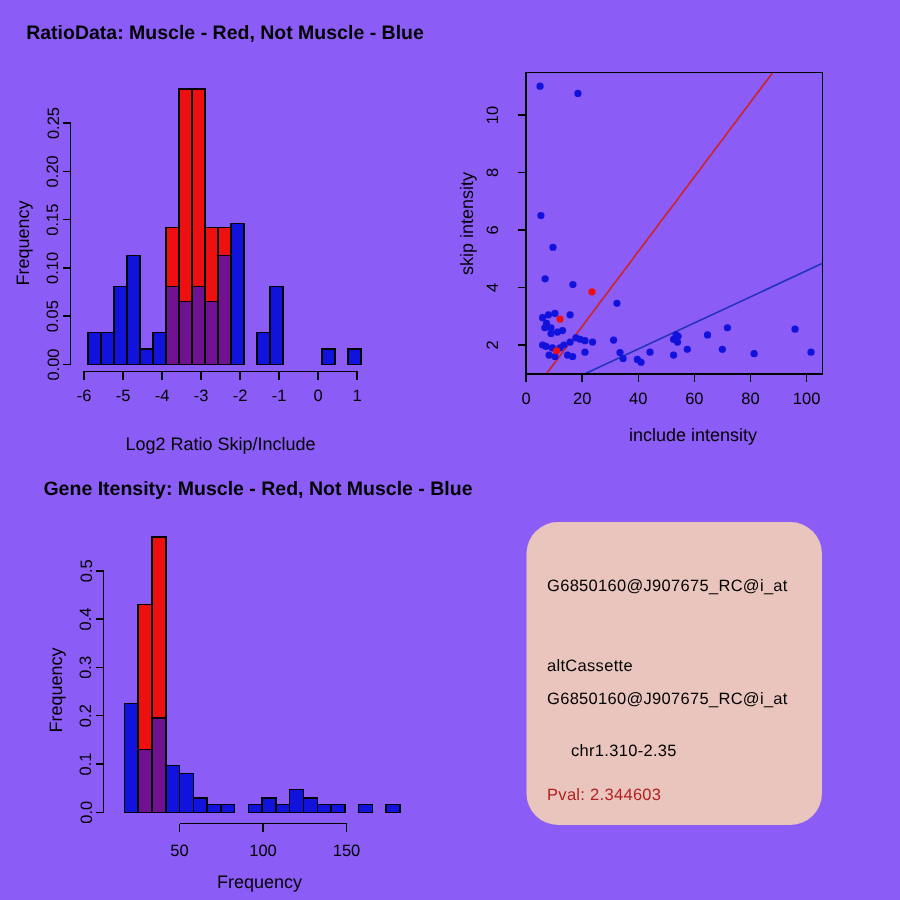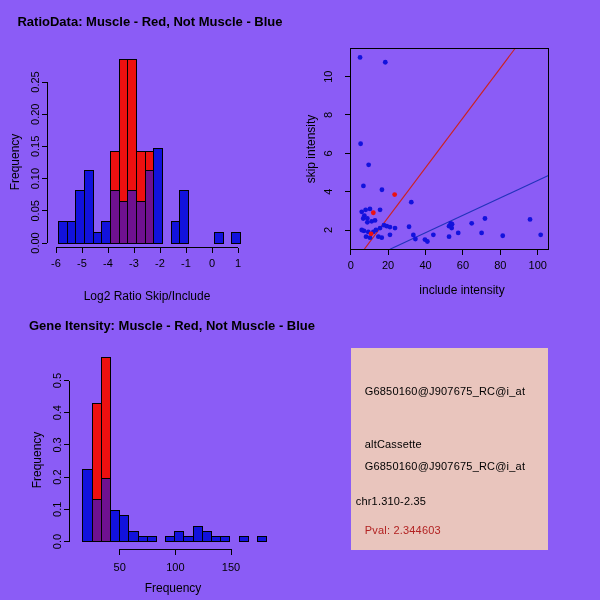--- a/index.html
+++ b/index.html
@@ -6,21 +6,21 @@
   body{font-family:"Liberation Sans","DejaVu Sans",sans-serif;color:#000;}
   #canvas{position:relative;width:600px;height:600px;background:#8b5cf6;overflow:hidden;}
   .panel{position:absolute;width:300px;height:300px;}
   .plot-svg{position:absolute;left:0;top:0;width:300px;height:300px;}
   .chart-title{position:absolute;left:0;top:14px;width:300px;text-align:center;
     font-weight:bold;font-size:13px;white-space:nowrap;}
   .axis-label{position:absolute;font-size:12px;white-space:nowrap;
     transform:translate(-50%,-50%);}
   .axis-label.vert{transform:translate(-50%,-50%) rotate(-90deg);}
   svg text{fill:#000;font-family:"Liberation Sans","DejaVu Sans",sans-serif;}
-  .info-box{position:absolute;}
+  .info-box{position:absolute;border-radius:21px;}
   .info-line{position:absolute;font-size:11px;letter-spacing:0.2px;white-space:nowrap;}
 </style>
 </head>
 <body>
 
 <div id="canvas">
 
   <div class="panel" style="left:0;top:0;">
     <div class="chart-title">RatioData: Muscle - Red, Not Muscle - Blue</div>
     <svg class="plot-svg" id="svg-h1" viewBox="0 0 300 300">
@@ -210,18 +210,18 @@
       </svg>
     <div class="axis-label vert" style="left:15px;top:160px;">Frequency</div>
     <div class="axis-label" style="left:151px;top:288px;">Frequency</div>
   </div>
 
   <div class="panel" style="left:300px;top:300px;">
     <div class="info-box" id="info-box" style="left: 50.7px; top: 48.3px; width: 197.6px; height: 201.7px; background: rgb(233, 197, 189);">
       <div class="info-line" style="left:14px;top:37px;">G6850160@J907675_RC@i_at</div>
       <div class="info-line" style="left:14px;top:90px;">altCassette</div>
       <div class="info-line" style="left:14px;top:112px;">G6850160@J907675_RC@i_at</div>
-      <div class="info-line" style="left:5px;top:147px;">chr1.310-2.35</div>
+      <div class="info-line" style="left:30px;top:147px;">chr1.310-2.35</div>
       <div class="info-line" id="pval-line" style="left: 14px; top: 176px; color: rgb(178, 34, 34);">Pval: 2.344603</div>
     </div>
   </div>
 
 </div>
 
 </body></html>

